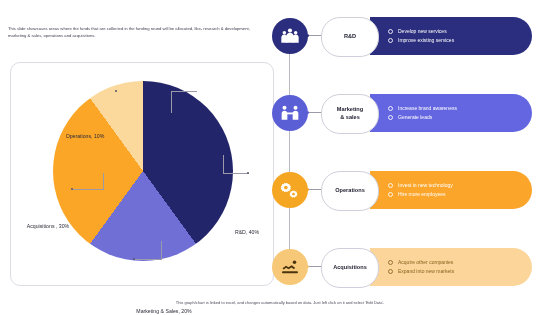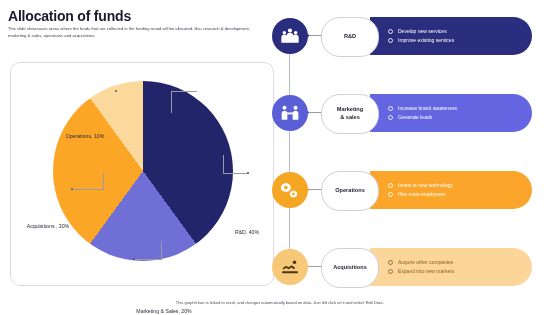--- a/index.html
+++ b/index.html
@@ -76,21 +76,20 @@
   .footer{
     position:absolute;left:0;right:0;top:300px;text-align:center;
     font-size:4px;color:#4a4a5a;
   }
 </style>
 </head>
 <body>
 
 <div class="slide">
 
-  <div class="title">Allocation of funds</div>
   <div class="subtitle">This slide showcases areas where the funds that are collected in the funding round will be allocated, like- research &amp; development, marketing &amp; sales, operations and acquisitions.</div>
 
   <div class="chart-card">
 
     <div class="pie-wrap">
       <div class="pie"></div>
     </div>
 
     <div class="lead" style="left:160px;top:28px;width:26px;height:1px;"></div>
     <div class="lead" style="left:160px;top:28px;width:1px;height:22px;"></div>

